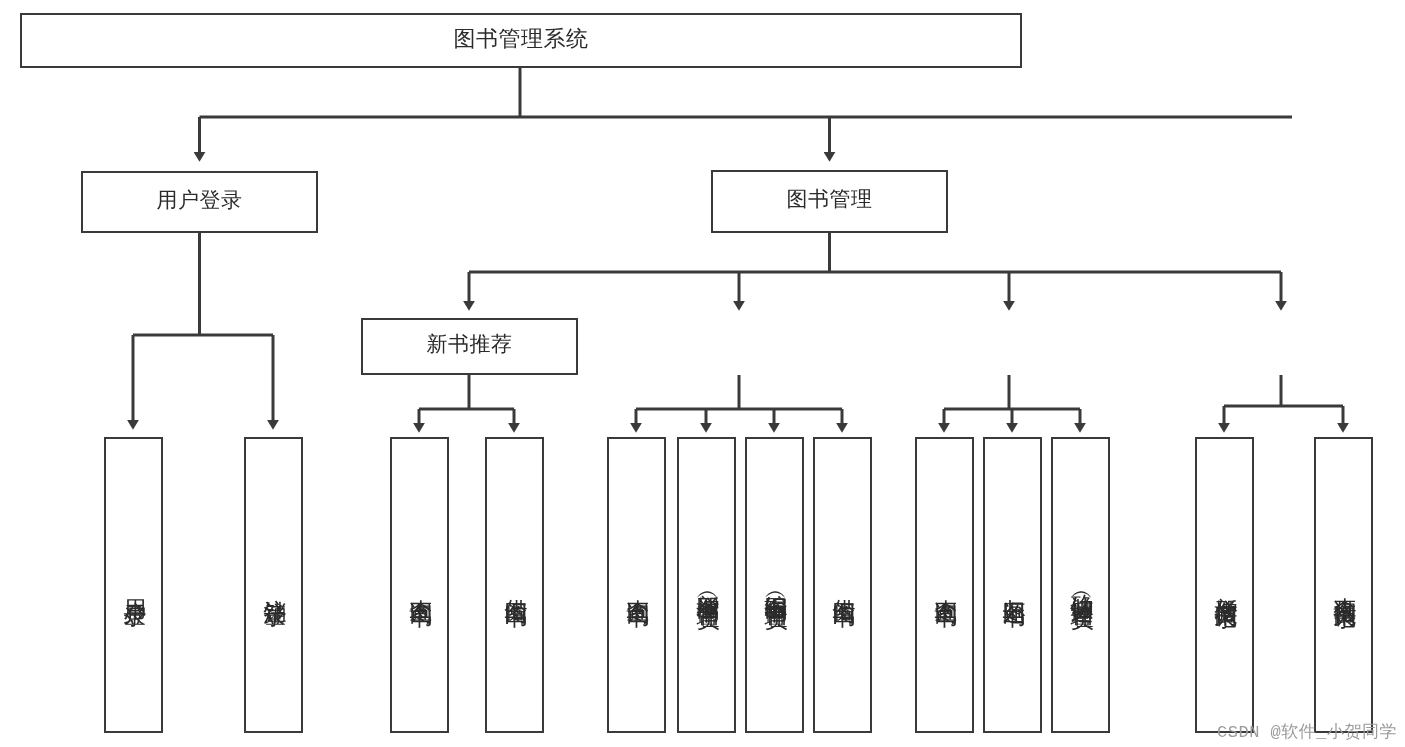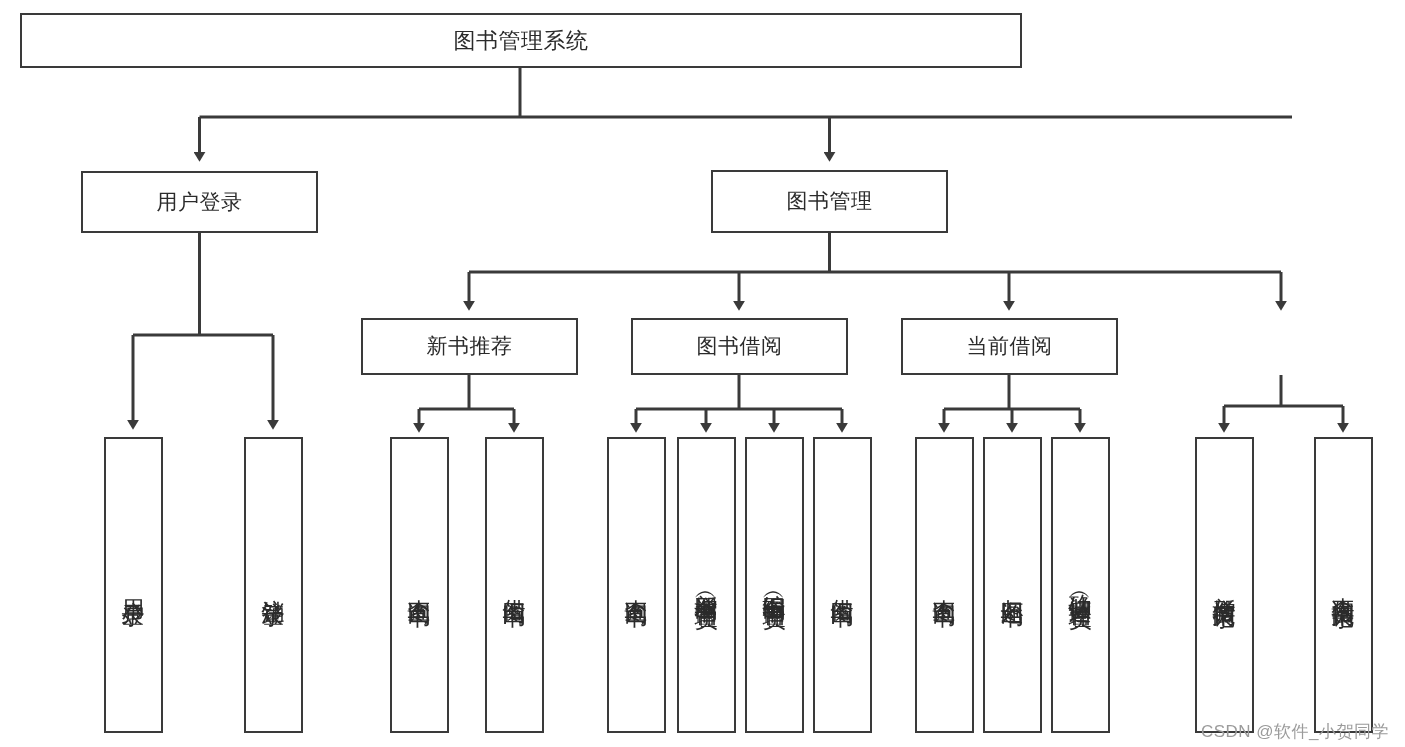--- a/index.html
+++ b/index.html
@@ -12,20 +12,21 @@
     height: 747px;
     font-family: "Liberation Sans", "DejaVu Sans", sans-serif;
     overflow: hidden;
     position: relative;
   }
   #diagram-root {
     position: relative;
     width: 1405px;
     height: 747px;
     background: #ffffff;
+    font-family: Liberation Mono, monospace;
   }
   svg.wires {
     position: absolute;
     left: 0;
     top: 0;
     width: 1405px;
     height: 747px;
     pointer-events: none;
   }
   .node {
@@ -60,21 +61,21 @@
   .node.vert .node-label {
     writing-mode: vertical-rl;
     text-orientation: upright;
     font-size: 23px;
     line-height: 1.05;
     letter-spacing: 2px;
     max-height: 100%;
   }
   .watermark {
     position: absolute;
-    right: 16px;
+    right: 8px;
     bottom: 4px;
     font-size: 17px;
     color: #9b9b9b;
     white-space: nowrap;
     letter-spacing: 0.5px;
     text-align: right;
   }
 </style>
 </head>
 <body>
@@ -138,26 +139,20 @@
   <div class="node horiz" style="left:81px; top:171px; width:237px; height:62px;">
     <span class="node-label">用户登录</span>
   </div>
   <div class="node horiz" style="left:361px; top:318px; width:217px; height:57px;">
     <span class="node-label">新书推荐</span>
   </div>
 
   <div class="node horiz" style="left:711px; top:170px; width:237px; height:63px;">
     <span class="node-label">图书管理</span>
   </div>
-  <div class="node horiz" style="left:631px; top:318px; width:217px; height:57px;">
-    <span class="node-label">图书借阅</span>
-  </div>
-  <div class="node horiz" style="left:901px; top:318px; width:217px; height:57px;">
-    <span class="node-label">当前借阅</span>
-  </div>
 
   <div class="node vert" style="left:104px; top:437px; width:59px; height:296px;">
     <span class="node-label">用户登录</span>
   </div>
   <div class="node vert" style="left:244px; top:437px; width:59px; height:296px;">
     <span class="node-label">注销登录</span>
   </div>
 
   <div class="node vert" style="left:390px; top:437px; width:59px; height:296px;">
     <span class="node-label">查询图书</span>

